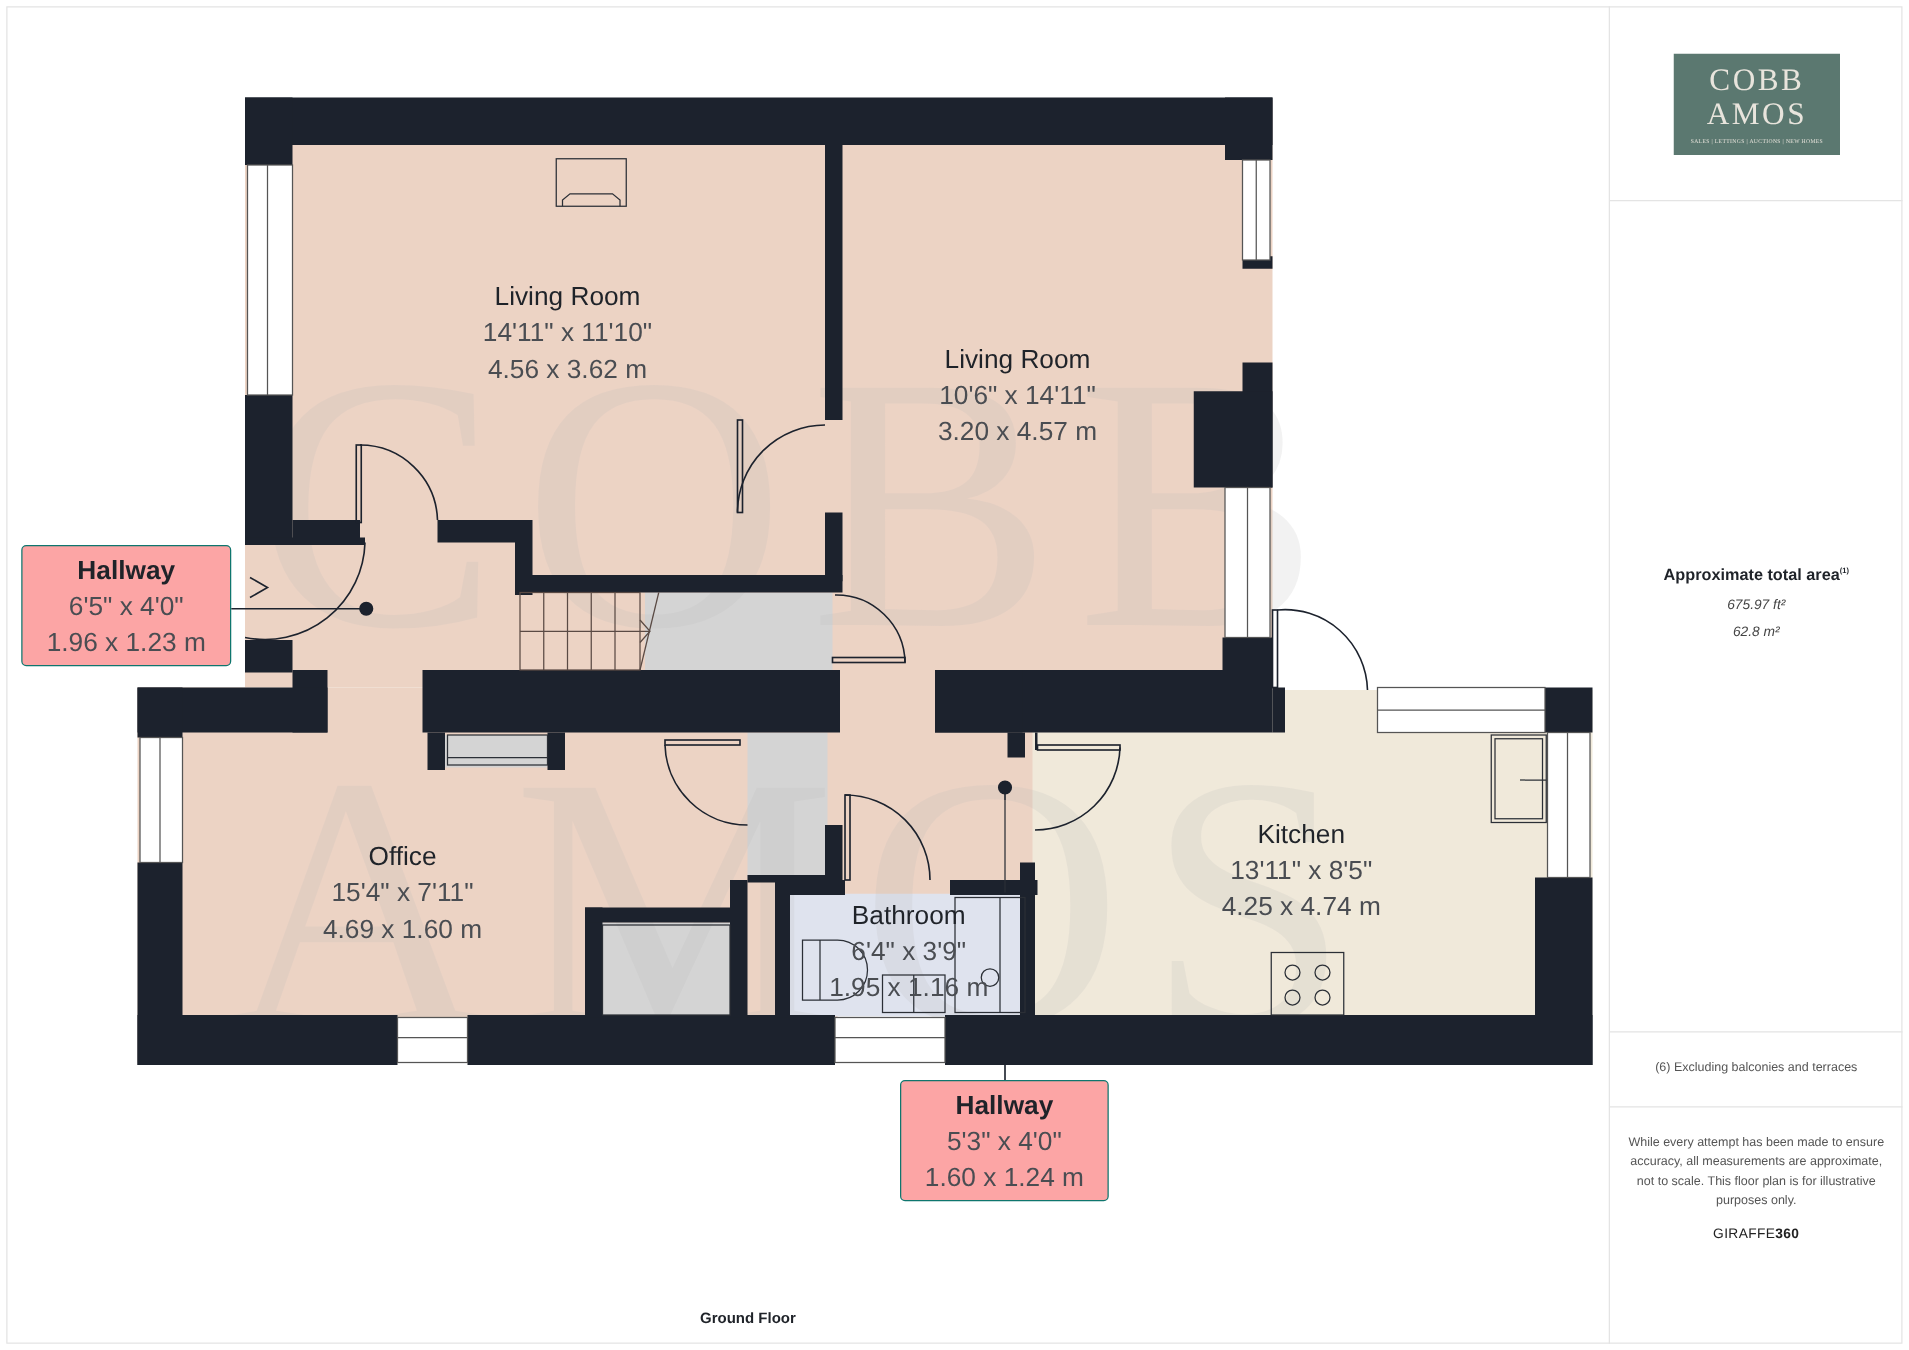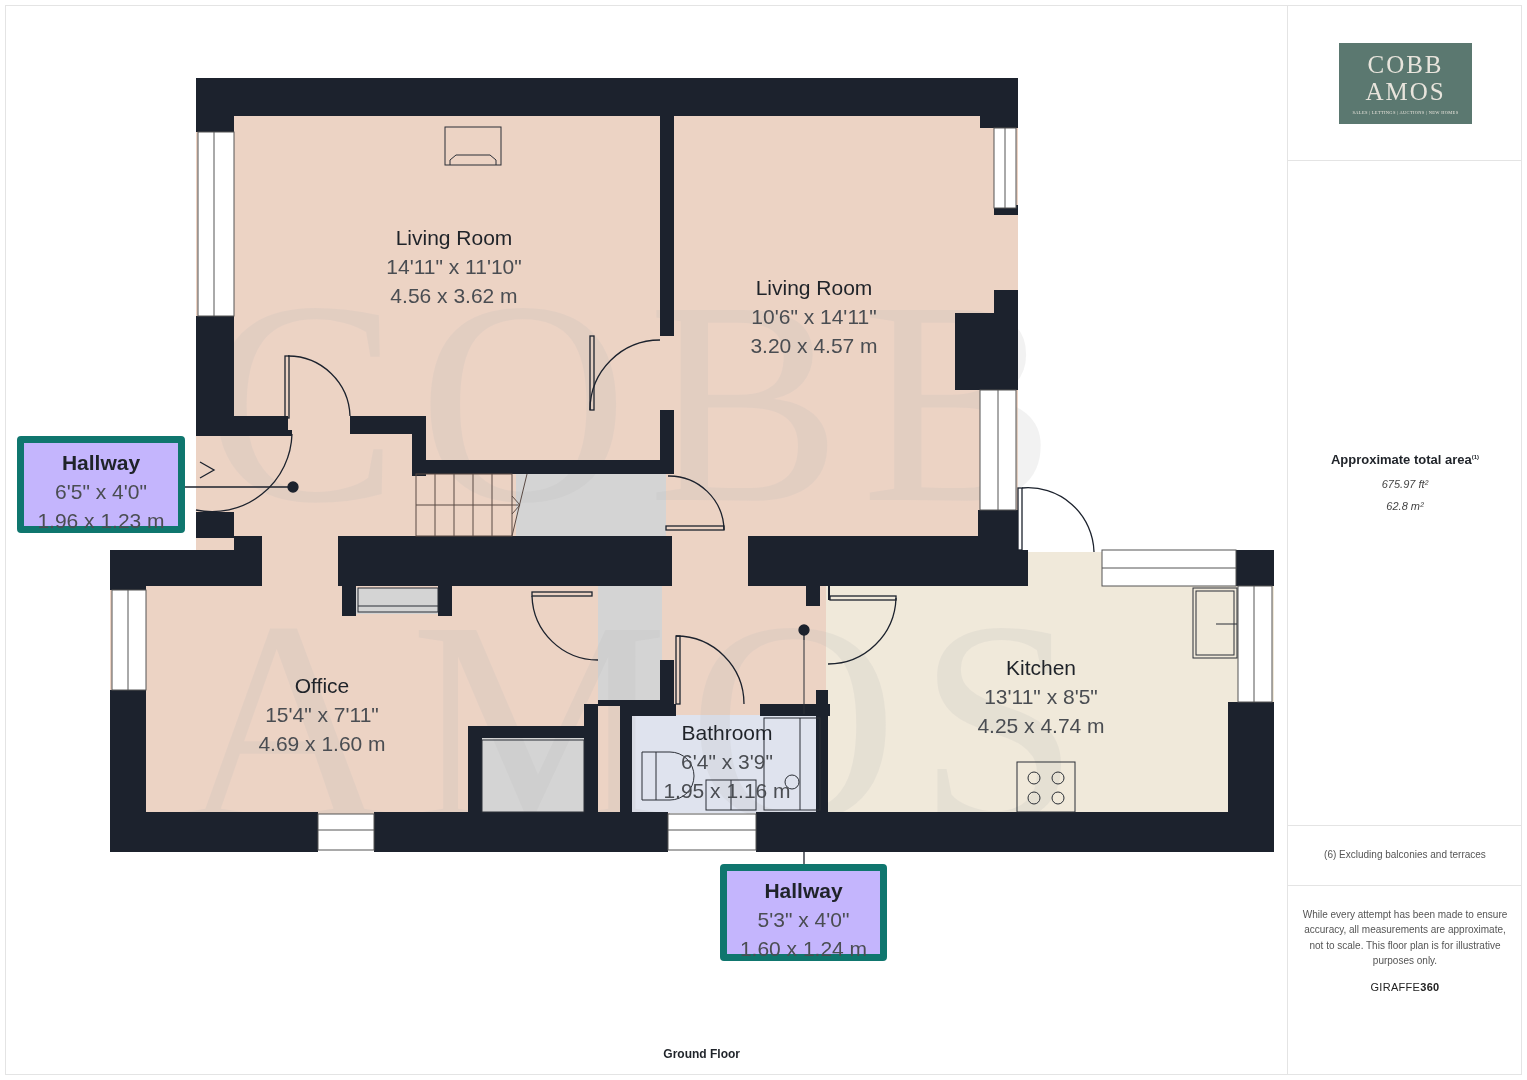--- a/index.html
+++ b/index.html
@@ -10,26 +10,26 @@
   .logo{position:absolute;left:51px;top:38px;width:133px;height:81px;background:#5b7870;color:#e8e4dc;text-align:center;font-family:"Liberation Serif","DejaVu Serif",serif;}
   .logo .l1{position:absolute;top:9px;left:0;right:0;font-size:25px;letter-spacing:2px;line-height:26px;}
   .logo .l2{position:absolute;top:36px;left:0;right:0;font-size:25px;letter-spacing:2px;line-height:26px;}
   .logo .l3{position:absolute;top:67px;left:0;right:0;font-size:4.5px;letter-spacing:.3px;}
   .area-title{position:absolute;top:447px;left:0;right:0;text-align:center;font-size:13px;font-weight:bold;color:#1f2329;}
   .area-title sup{font-size:6px;}
   .area-val{position:absolute;left:0;right:0;text-align:center;font-size:11px;color:#444;font-style:italic;}
   .note{position:absolute;left:0;right:0;text-align:center;font-size:10px;color:#555;line-height:15.3px;padding:0 14px;}
   .brand{position:absolute;top:976px;left:0;right:0;text-align:center;font-size:11px;color:#222;letter-spacing:.3px;}
   .brand b{font-weight:bold;}
-  .floor-label{position:absolute;left:560px;top:1047px;width:180px;text-align:right;font-size:12px;font-weight:bold;color:#1f2329;}
+  .floor-label{position:absolute;left:560px;top:1047px;width:180px;text-align:left;font-size:12px;font-weight:bold;color:#1f2329;}
   svg.plan{position:absolute;left:0;top:0;}
   .rlabel{position:absolute;text-align:center;color:#4a4d52;white-space:nowrap;transform:translateX(-50%);}
   .rlabel .n{font-weight:normal;color:#1f2329;font-size:21px;line-height:28px;}
   .rlabel .d{font-size:21px;line-height:29px;}
-  .callout{position:absolute;background:#c4b5fd;border:7px solid #0f766e;border-radius:4px;box-sizing:border-box;text-align:center;color:#4a4d52;}
+  .callout{position:absolute;background:#fca5a5;border:1px solid #0f766e;border-radius:4px;box-sizing:border-box;text-align:center;color:#4a4d52;}
   .callout .n{font-weight:bold;color:#1f2329;font-size:21px;line-height:28px;margin-top:6px;}
   .callout .d{font-size:21px;line-height:29px;}
 </style>
 </head>
 <body>
 
 <div class="frame"></div>
 
 <svg class="plan" width="1290" height="1080" viewBox="0 0 1290 1080">
 

